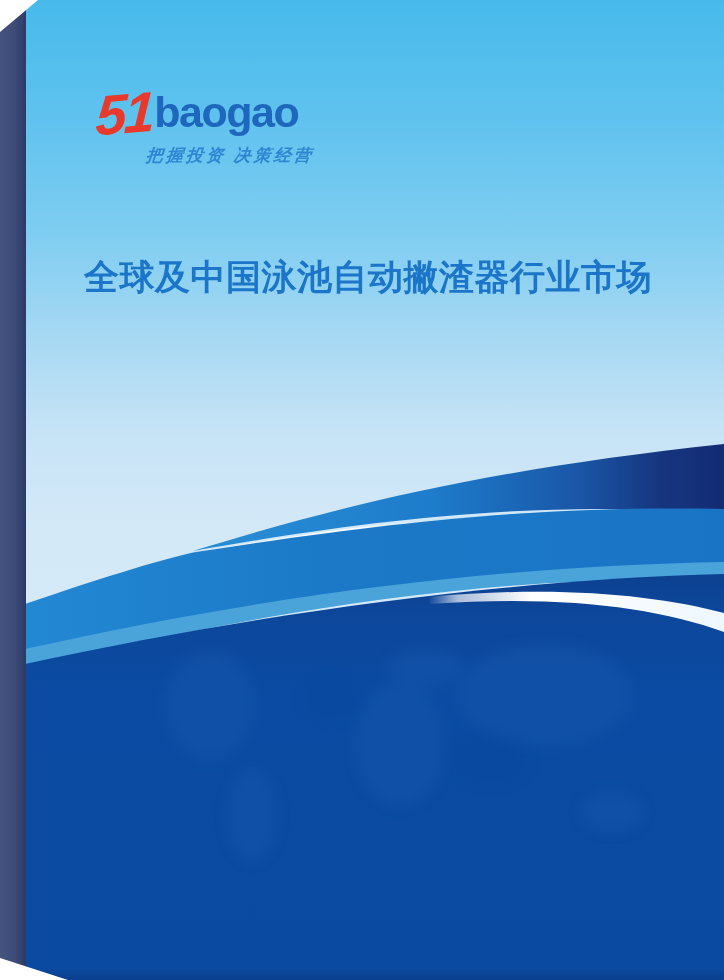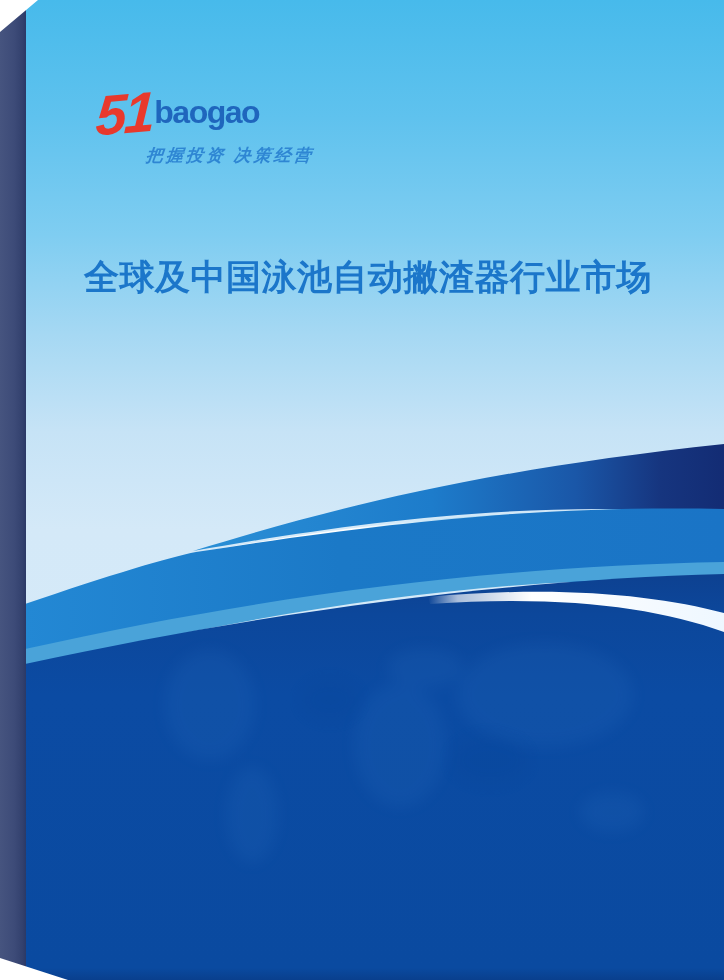--- a/index.html
+++ b/index.html
@@ -38,21 +38,21 @@
   .logo-num{
     color:#e8392c;
     font-size:56px;font-weight:900;font-style:italic;
     line-height:56px;
     transform:rotate(-5deg) skewX(-8deg);
     letter-spacing:-3px;
     margin-right:2px;
   }
   .logo-word{
     color:#1f66bd;
-    font-size:32px;font-weight:700;
+    font-size:43px;font-weight:700;
     line-height:52px;
     letter-spacing:-1.5px;
   }
   .logo-tagline{
     margin:2px 0 0 50px;
     color:#2e86d3;
     font-size:17px;font-weight:700;font-style:italic;
     letter-spacing:3px;
     transform:skewX(-6deg);
   }

